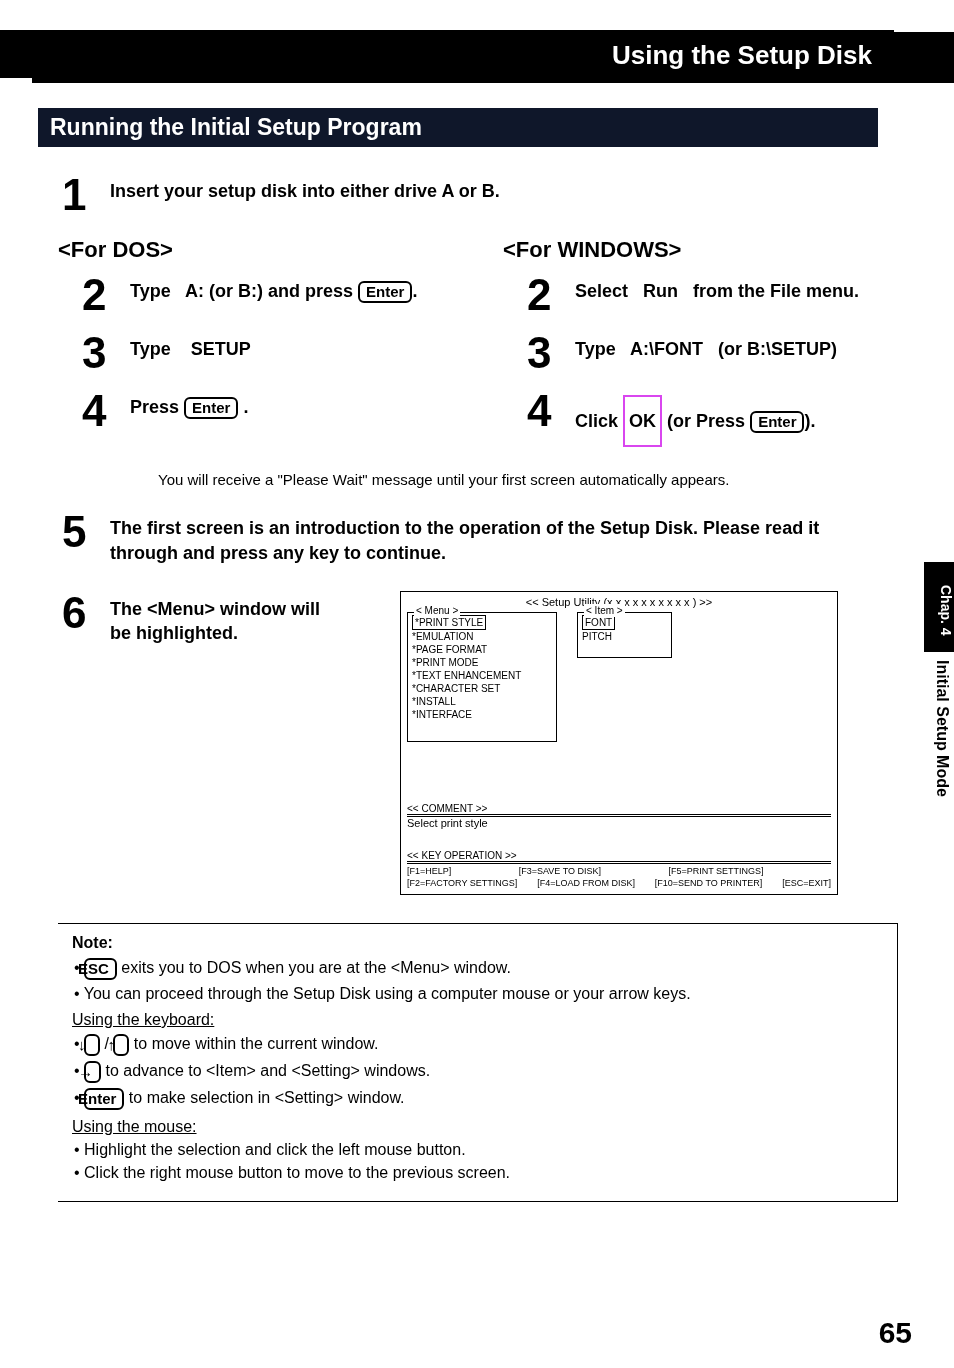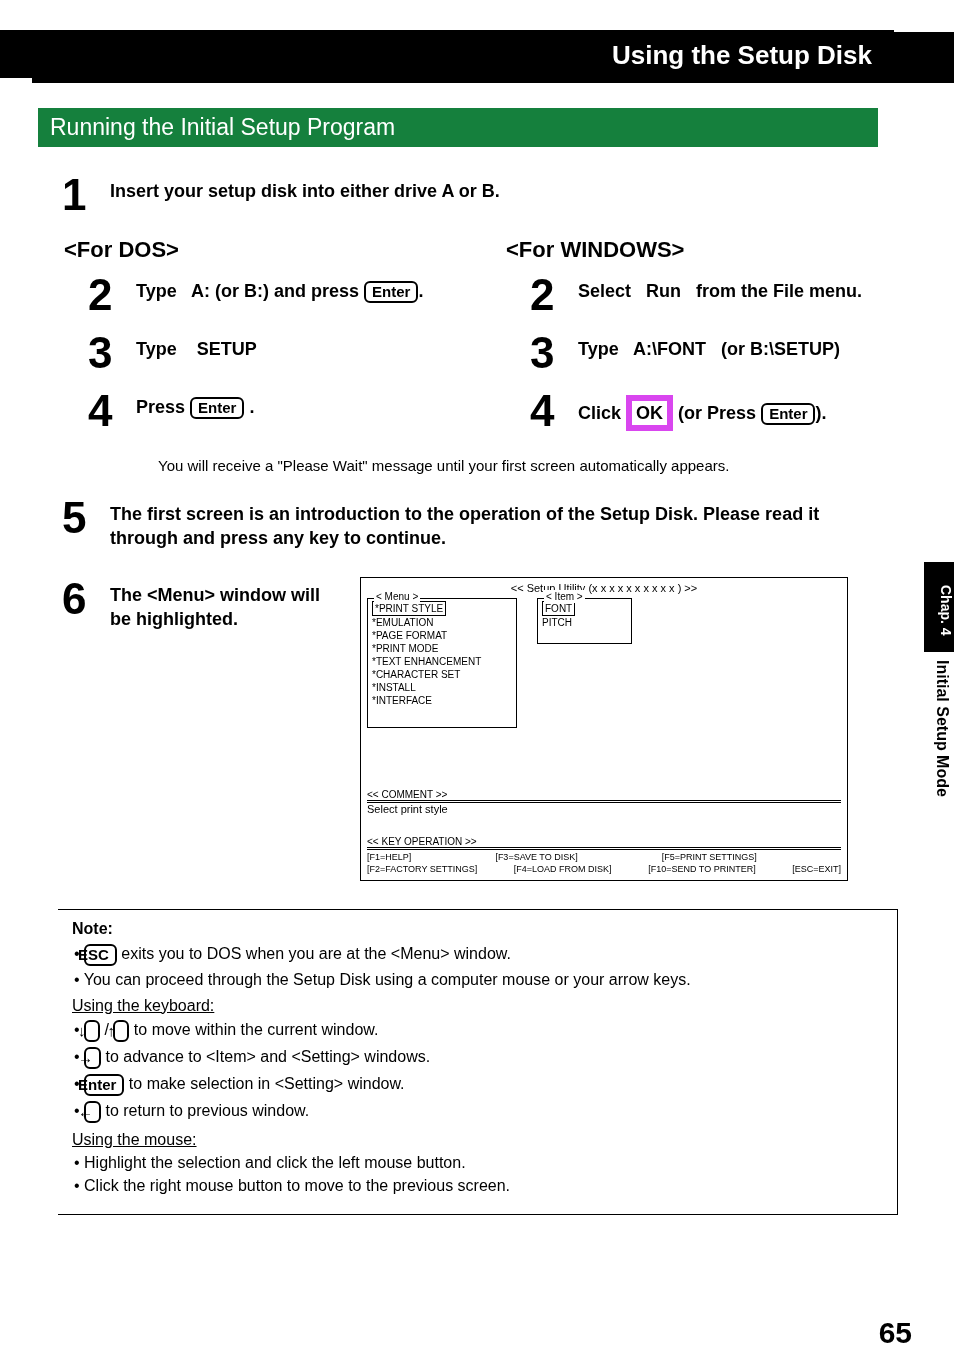--- a/index.html
+++ b/index.html
@@ -24,53 +24,54 @@
     left: 0;
     box-sizing: border-box;
     margin-left: 32px;
   }
   .header-cap {
     position:absolute;
     top:30px; left:0; right:60px; height:48px; background:#000;
   }
   .content { position: relative; margin-top: 80px; }
   .section-bar {
-    background: #15803d; color: #fff;
-    font-size: 23px; font-weight: normal;
+    background: #0f172a; color: #fff;
+    font-size: 23px; font-weight: bold;
     padding: 6px 12px; margin: 6px 0 26px 0;
     width: 840px;
   }
   .step { display: flex; align-items: flex-start; margin: 4px 0 14px 24px; }
   .bignum { font-size: 44px; font-weight: 900; width: 48px; line-height: 1; font-family: Arial, sans-serif; }
   .step-body { font-size: 18px; font-weight: bold; padding-top: 6px; line-height: 1.35; }
-  .two-col { display: flex; gap: 32px; margin-left: 26px; }
+  .two-col { display: flex; gap: 32px; margin-left: 20px; }
   .col { flex: 1; }
   .col-header { font-size: 22px; font-weight: bold; margin: 6px 0 10px 0; }
   .key {
     display: inline-block;
     border: 2px solid #000;
     border-radius: 6px;
     padding: 0 6px;
     font-size: 15px;
     font-weight: bold;
     line-height: 1.2;
     vertical-align: middle;
   }
-  .okbtn { display:inline-block; border:6px solid #d946ef; padding:0 4px; font-weight:bold; }
+  .okbtn { display:inline-block; border:2px solid #d946ef; padding:12px 4px; font-weight:bold; }
   .note-text { font-size: 15px; margin: 10px 0 22px 120px; }
   .step-wide { display:flex; align-items:flex-start; margin: 18px 0 10px 24px; }
   .step-wide .step-body { font-weight: bold; font-size: 18px; max-width: 720px; }
   .step6-row { display:flex; align-items:flex-start; gap:30px; margin: 26px 0 10px 24px; }
   .diagram {
     border: 1px solid #000;
-    width: 488px;
+    width: 438px;
     font-size: 11px;
     font-family: Arial, sans-serif;
     position: relative;
     padding: 4px 6px 6px 6px;
+    margin-left: 40px;
   }
   .diagram-title { text-align:center; font-size:11px; margin-bottom:4px; }
   .panels { display:flex; gap: 20px; }
   .panel { border:1px solid #000; padding:2px 4px; position:relative; }
   .panel-label { position:absolute; top:-9px; left:6px; background:#fff; padding:0 2px; font-size:10px; }
   .menu-panel { width: 150px; height: 130px; }
   .item-panel { width: 95px; height: 46px; }
   .menu-panel div, .item-panel div { font-size:10px; line-height:1.3; }
   .hl { border:1px solid #000; display:inline-block; padding:0 2px; }
   .comment-sec { margin-top: 60px; }
@@ -253,21 +254,20 @@
     <h4>Note:</h4>
     <ul>
       <li><span class="key">ESC</span><span> exits you to DOS when you are at the &lt;Menu&gt; window.</span></li>
       <li>You can proceed through the Setup Disk using a computer mouse or your arrow keys.</li>
     </ul>
     <div class="sub-head">Using the keyboard:</div>
     <ul>
       <li><span class="key">↓</span> / <span class="key">↑</span><span> to move within the current window.</span></li>
       <li><span class="key">→</span><span> to advance to &lt;Item&gt; and &lt;Setting&gt; windows.</span></li>
       <li><span class="key">Enter</span><span> to make selection in &lt;Setting&gt; window.</span></li>
-      <li><span class="key">←</span><span> to return to previous window.</span></li>
     </ul>
     <div class="sub-head">Using the mouse:</div>
     <ul>
       <li>Highlight the selection and click the left mouse button.</li>
       <li>Click the right mouse button to move to the previous screen.</li>
     </ul>
   </div>
 
 </div>
 

